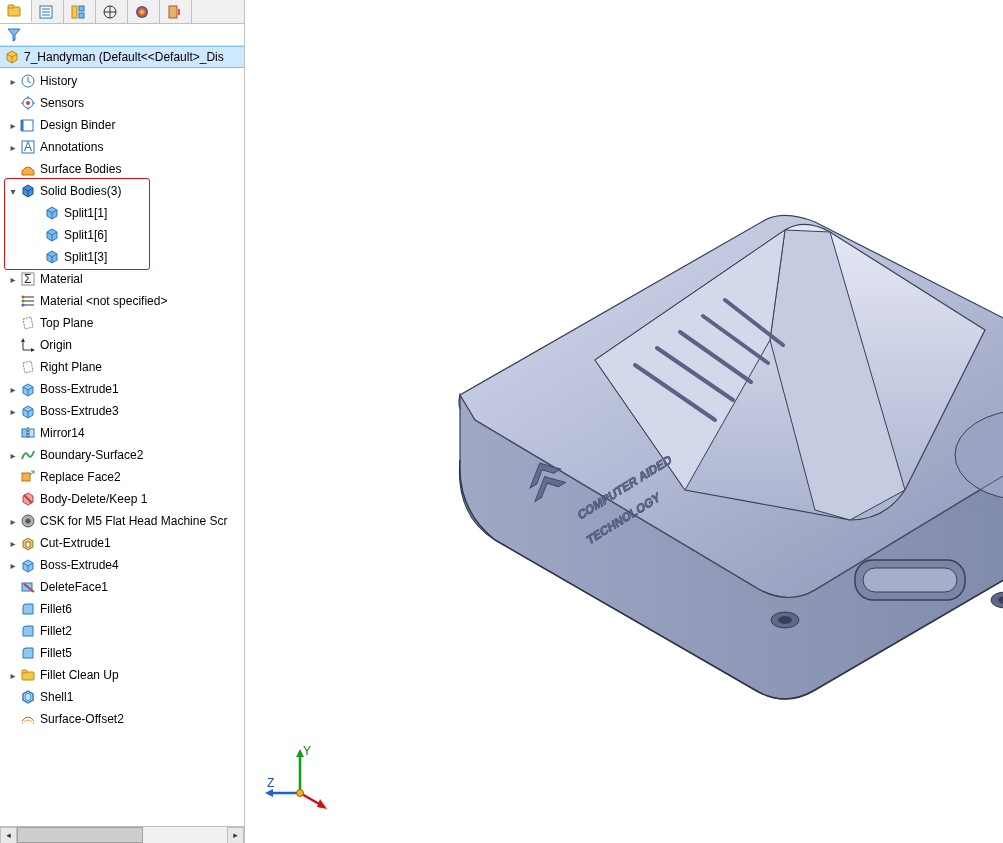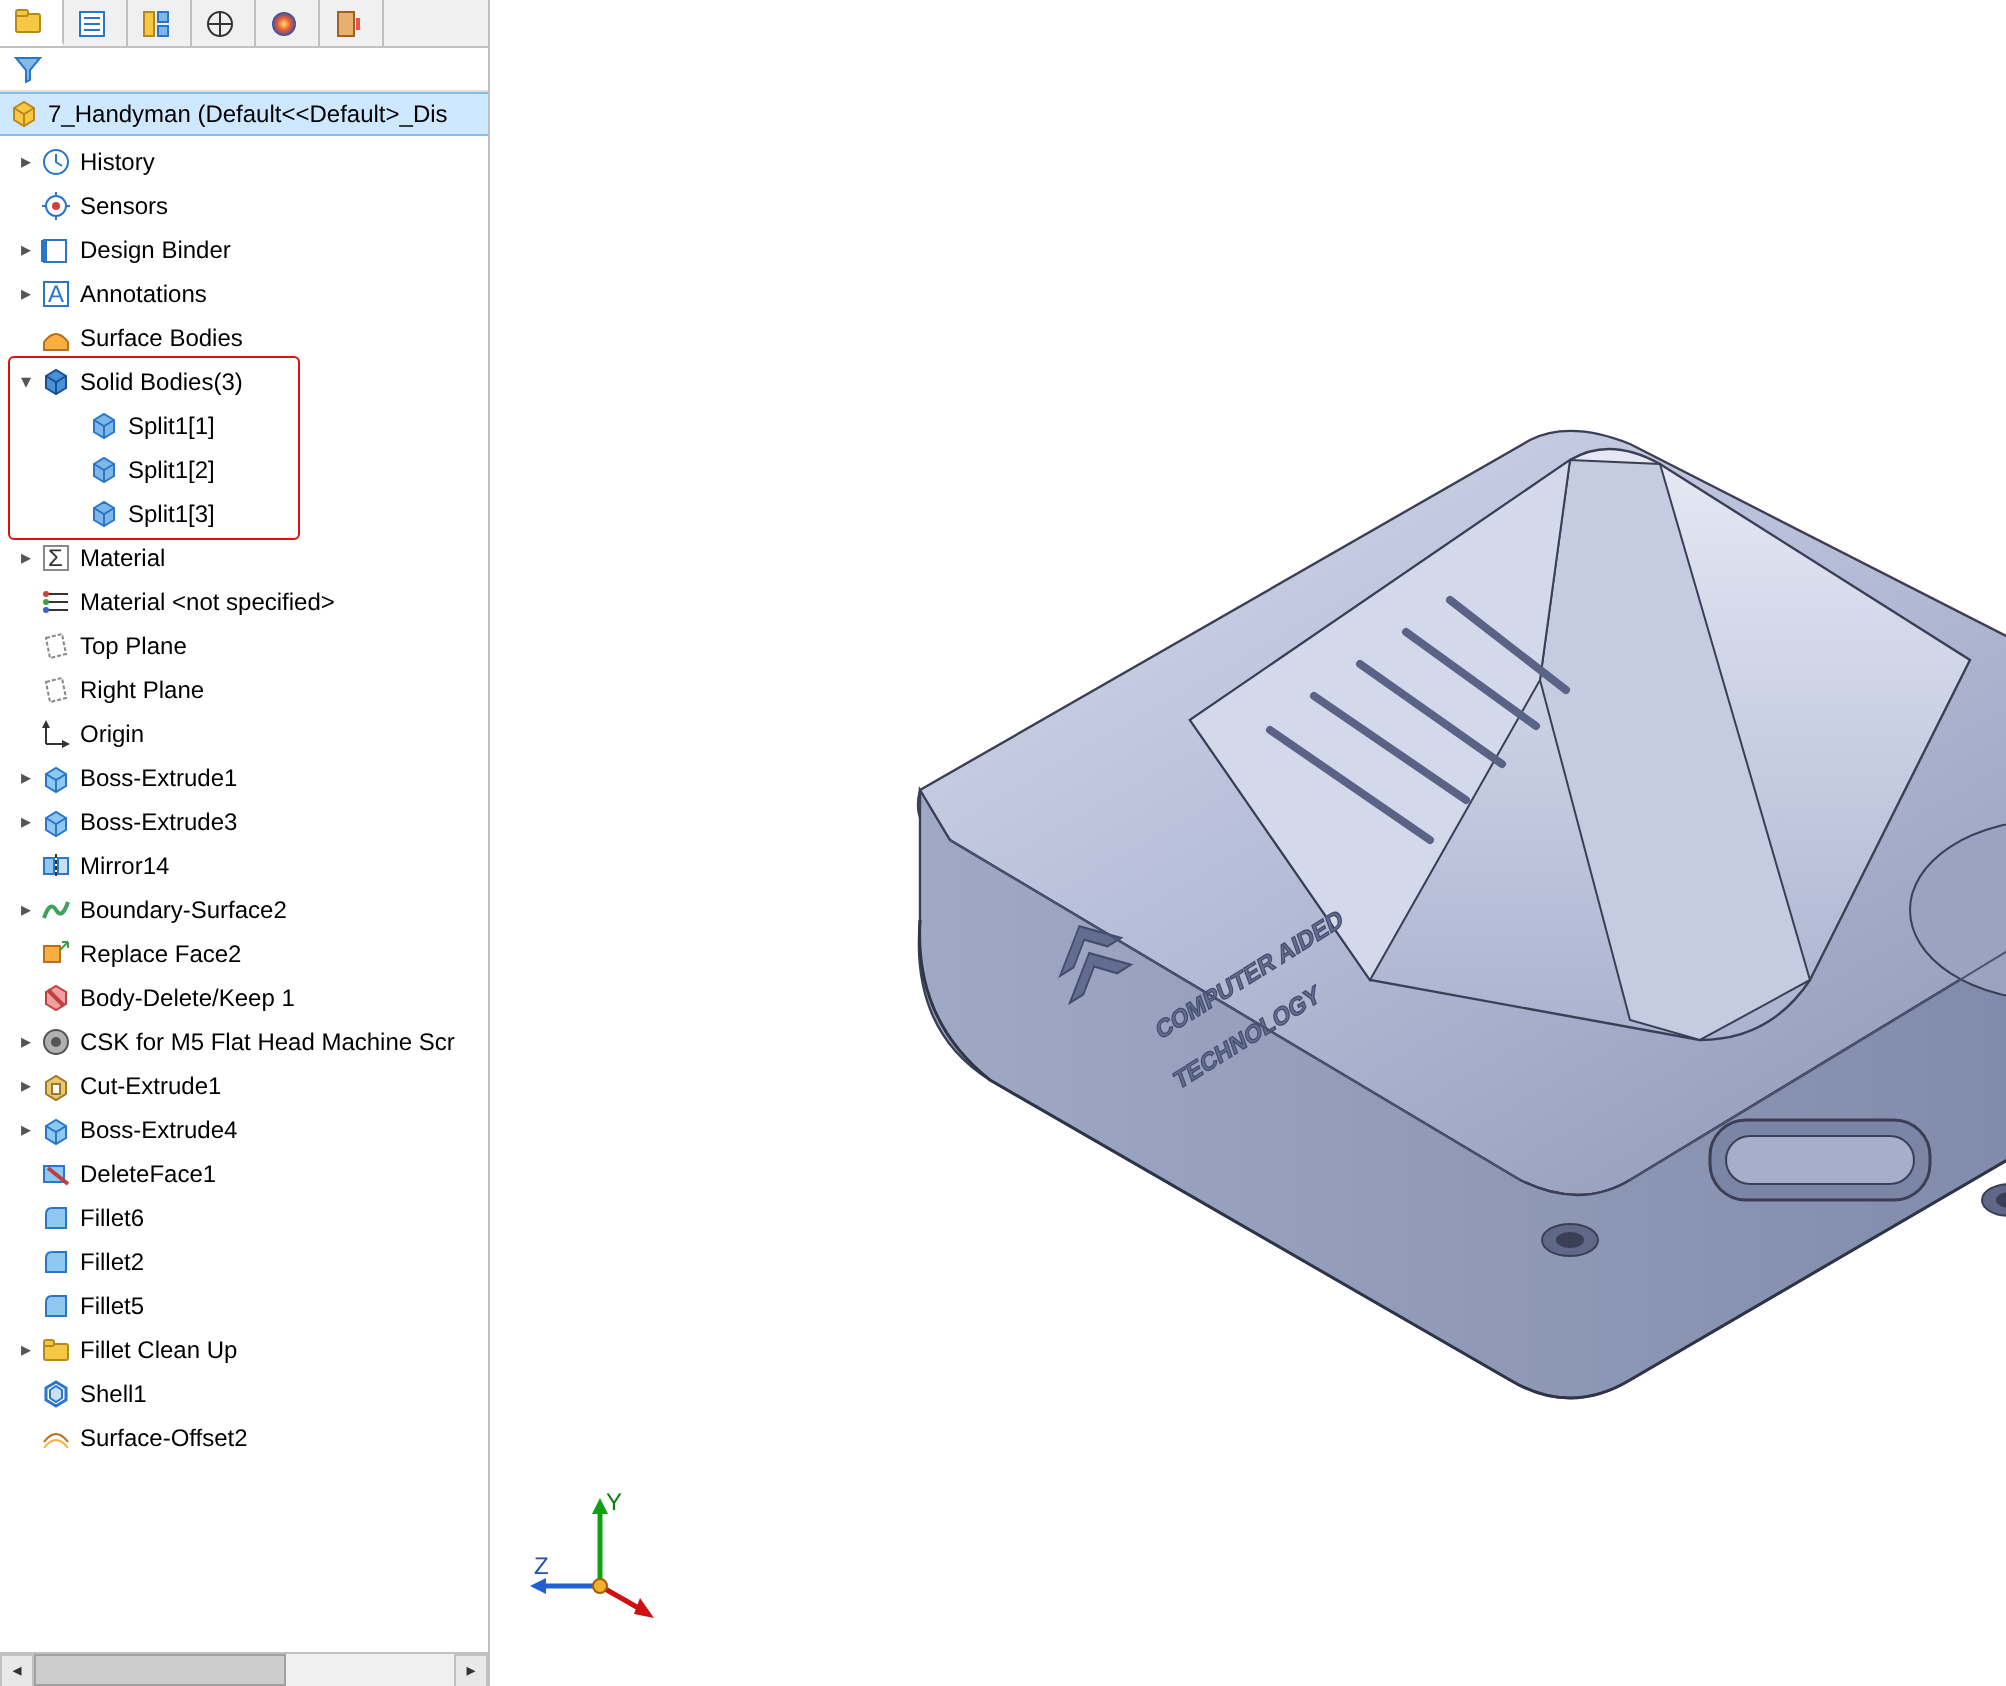--- a/index.html
+++ b/index.html
@@ -185,21 +185,21 @@
           <span class="label">Split1[1]</span>
         </div>
         <div class="node indent-2">
           <span class="expander"></span>
           <span class="icon">
             <svg width="16" height="16">
               <path d="M3 5 L8 2 L13 5 L13 11 L8 14 L3 11 Z" fill="#7fb8e8" stroke="#2a77c7"></path>
               <path d="M3 5 L8 8 L13 5 M8 8 L8 14" stroke="#2a77c7" fill="none"></path>
             </svg>
           </span>
-          <span class="label">Split1[2]</span>
+          <span class="label">Split1[6]</span>
         </div>
         <div class="node indent-2">
           <span class="expander"></span>
           <span class="icon">
             <svg width="16" height="16">
               <path d="M3 5 L8 2 L13 5 L13 11 L8 14 L3 11 Z" fill="#7fb8e8" stroke="#2a77c7"></path>
               <path d="M3 5 L8 8 L13 5 M8 8 L8 14" stroke="#2a77c7" fill="none"></path>
             </svg>
           </span>
           <span class="label">Split1[3]</span>
@@ -234,36 +234,36 @@
             <svg width="16" height="16">
               <path d="M3 4 L11 2 L13 12 L5 14 Z" fill="none" stroke="#888" stroke-dasharray="2 1"></path>
             </svg>
           </span>
           <span class="label">Top Plane</span>
         </div>
         <div class="node indent-1">
           <span class="expander"></span>
           <span class="icon">
             <svg width="16" height="16">
-              <path d="M3 4 L11 2 L13 12 L5 14 Z" fill="none" stroke="#888" stroke-dasharray="2 1"></path>
-            </svg>
-          </span>
-          <span class="label">Right Plane</span>
-        </div>
-        <div class="node indent-1">
-          <span class="expander"></span>
-          <span class="icon">
-            <svg width="16" height="16">
               <line x1="3" y1="13" x2="3" y2="3" stroke="#333"></line>
               <line x1="3" y1="13" x2="13" y2="13" stroke="#333"></line>
               <polygon points="3,1 1,5 5,5" fill="#333"></polygon>
               <polygon points="15,13 11,11 11,15" fill="#333"></polygon>
             </svg>
           </span>
           <span class="label">Origin</span>
+        </div>
+        <div class="node indent-1">
+          <span class="expander"></span>
+          <span class="icon">
+            <svg width="16" height="16">
+              <path d="M3 4 L11 2 L13 12 L5 14 Z" fill="none" stroke="#888" stroke-dasharray="2 1"></path>
+            </svg>
+          </span>
+          <span class="label">Right Plane</span>
         </div>
         <div class="node indent-1">
           <span class="expander">▸</span>
           <span class="icon">
             <svg width="16" height="16">
               <path d="M3 6 L8 3 L13 6 L13 12 L8 15 L3 12 Z" fill="#8fc8f0" stroke="#2a77c7"></path>
               <path d="M3 6 L8 9 L13 6 M8 9 L8 15" stroke="#2a77c7" fill="none"></path>
             </svg>
           </span>
           <span class="label">Boss-Extrude1</span>

